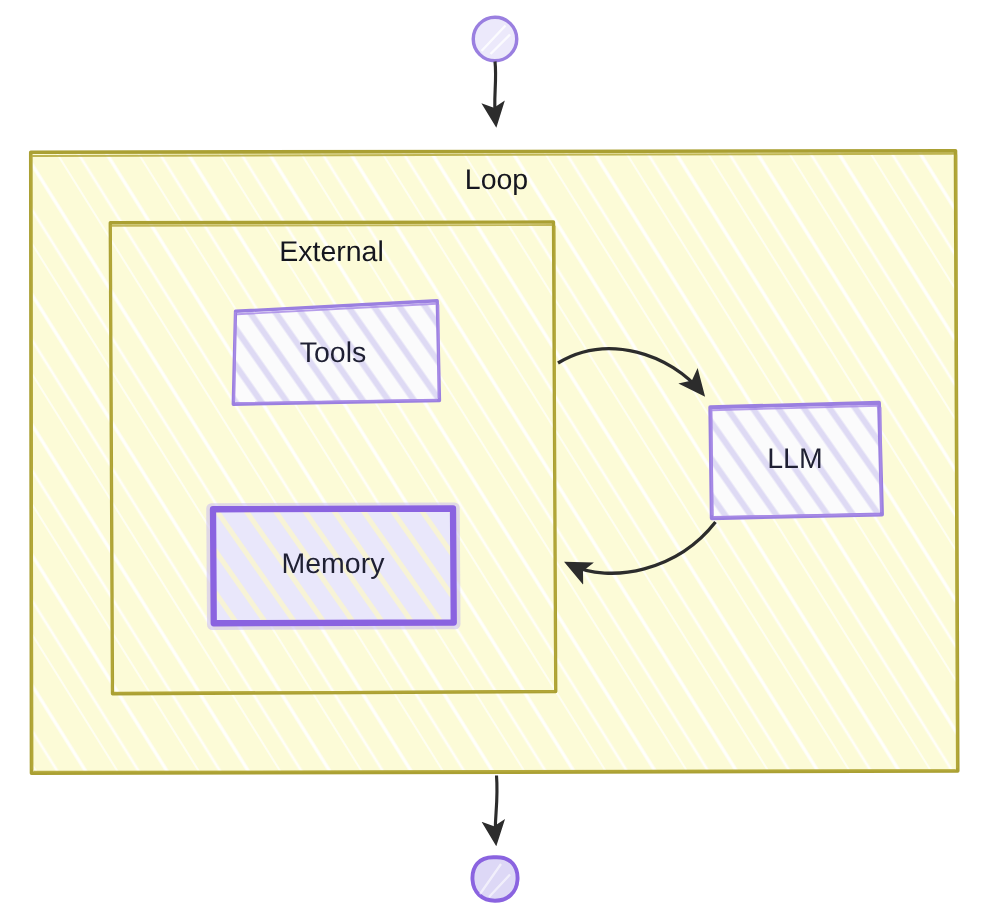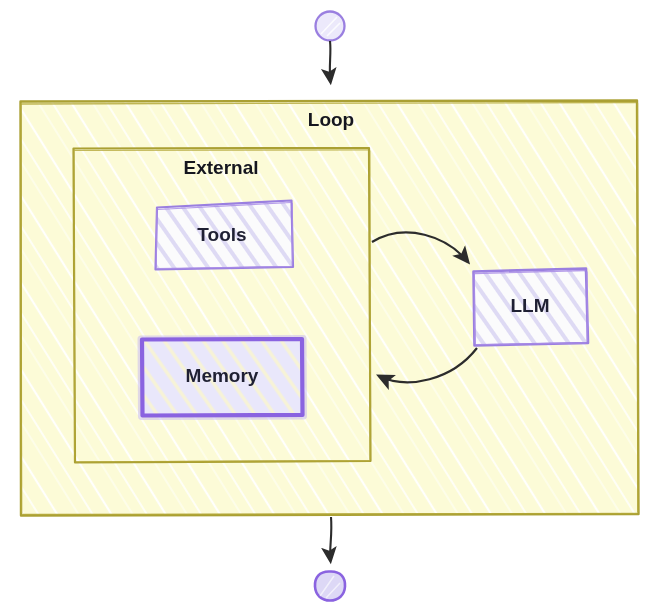--- a/index.html
+++ b/index.html
@@ -13,21 +13,20 @@
     position: relative;
     overflow: hidden;
     font-family: "Liberation Sans", sans-serif;
   }
   #diagram-root {
     position: absolute;
     left: 0;
     top: 0;
     width: 537px;
     height: 611px;
-    font-weight: bold;
   }
   svg.diagram {
     display: block;
     width: 655px;
     height: 611px;
   }
   text.node-label {
     font-family: "Liberation Sans", sans-serif;
     font-size: 19px;
     fill: #1f2033;

